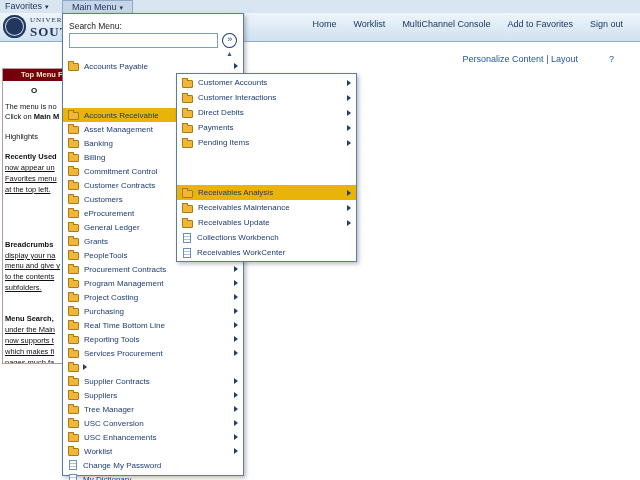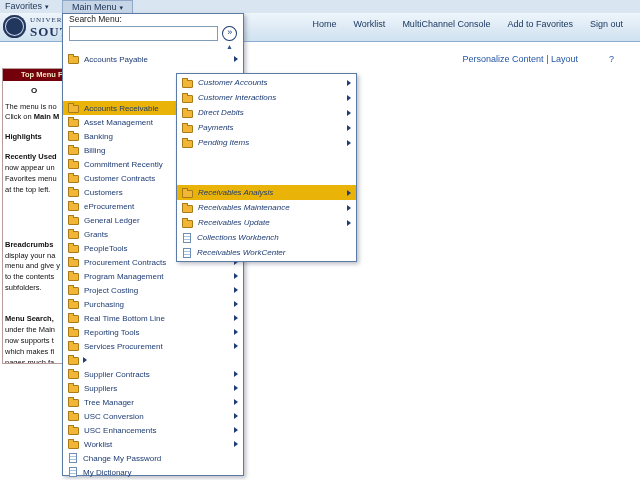--- a/index.html
+++ b/index.html
@@ -31,30 +31,30 @@
 
   
   .panel{position:absolute;left:2px;top:68px;width:62px;height:294px;background:#fff;
          border:1px solid #b89c9c;border-right:none;overflow:hidden;z-index:1;}
   .panel-title{height:12px;background:#73000a;color:#f3e7c2;font-size:7.5px;font-weight:bold;
                line-height:12px;padding-left:18px;white-space:nowrap;overflow:hidden;}
   .panel-body{padding:4px 2px;font-size:7.5px;color:#101010;line-height:1.45;white-space:nowrap;overflow:hidden;}
   .p-overview{text-align:center;font-weight:bold;font-size:8px;margin-bottom:5px;}
   .p-intro{margin-bottom:9px;}
   .p-bold{font-weight:bold;}
-  .p-highlights{font-weight:bold;margin-bottom:7px;}
+  .p-highlights{font-weight:normal;margin-bottom:7px;}
   .psec{margin-top:9px;}
   .psec:nth-child(2){margin-top:44px;}
   .psec:nth-child(3){margin-top:20px;}
-  .plines{white-space:pre-line;}
+  .plines{white-space:pre-line;text-decoration:underline;}
 
   
   .menu-panel{position:absolute;left:62px;top:13px;width:182px;height:463px;background:#fff;
               border:1px solid #5b7aa6;box-shadow:2px 2px 4px rgba(60,70,90,.35);z-index:10;box-sizing:border-box;}
-  .search-area{padding:0 6px 1px 6px;}
+  .search-area{padding:7px 6px 1px 6px;}
   .search-label{font-size:8.5px;color:#222;margin-bottom:2px;}
   .search-row{display:flex;align-items:center;}
   .search-input{width:148px;height:13px;border:1px solid #7f9db9;font-size:9px;padding:0 2px;
                 font-family:"Liberation Sans",sans-serif;}
   .go-btn{width:13px;height:13px;margin-left:4px;border:1px solid #1f3d73;border-radius:50%;
           font-size:9px;line-height:11px;text-align:center;color:#1f3d73;background:#fff;cursor:pointer;}
   .scroll-arrow{height:10px;line-height:9px;font-size:7px;color:#2c5a8c;cursor:pointer;}
   .scroll-up{text-align:right;padding-right:10px;}
   .scroll-down{text-align:center;}
 
@@ -71,21 +71,21 @@
   .folder-icon::before{content:"";position:absolute;top:-3px;left:-1px;width:4px;height:2px;
                background:#f2b637;border:1px solid #a87b18;border-bottom:none;border-radius:1px 1px 0 0;}
   .doc-icon{width:8px;height:10px;background:#fff;border:1px solid #6b8db8;box-sizing:border-box;flex:none;
             background-image:linear-gradient(#aac4de 1px,transparent 1px);background-size:100% 3px;
             background-position:0 2px;margin:0 1px;}
 
   
   .submenu-panel{position:absolute;left:176px;top:73px;width:181px;background:#fff;
                  border:1px solid #5b7aa6;box-shadow:2px 2px 4px rgba(60,70,90,.35);z-index:11;
                  box-sizing:border-box;padding:1px 0;}
-  .submenu-panel .menu-row{height:15px;font-style:italic;}
+  .submenu-panel .menu-row{height:15px;}
 </style>
 </head>
 <body>
 
 <div class="screen">
 
   <div class="topbar">
     <div class="favorites"><span>Favorites</span><span class="caret">▾</span></div>
     <div class="mainmenu-tab"><span>Main Menu</span><span class="caret">▾</span></div>
   </div>
@@ -181,21 +181,21 @@
       </div>
         <div class="menu-row folder">
         <span class="folder-icon"></span>
 
         <span class="mlabel">Billing</span>
         <span class="arrow-right"></span>
       </div>
         <div class="menu-row folder">
         <span class="folder-icon"></span>
 
-        <span class="mlabel">Commitment Recently</span>
+        <span class="mlabel">Commitment Control</span>
         <span class="arrow-right"></span>
       </div>
         <div class="menu-row folder">
         <span class="folder-icon"></span>
 
         <span class="mlabel">Customer Contracts</span>
         <span class="arrow-right"></span>
       </div>
         <div class="menu-row folder">
         <span class="folder-icon"></span>

